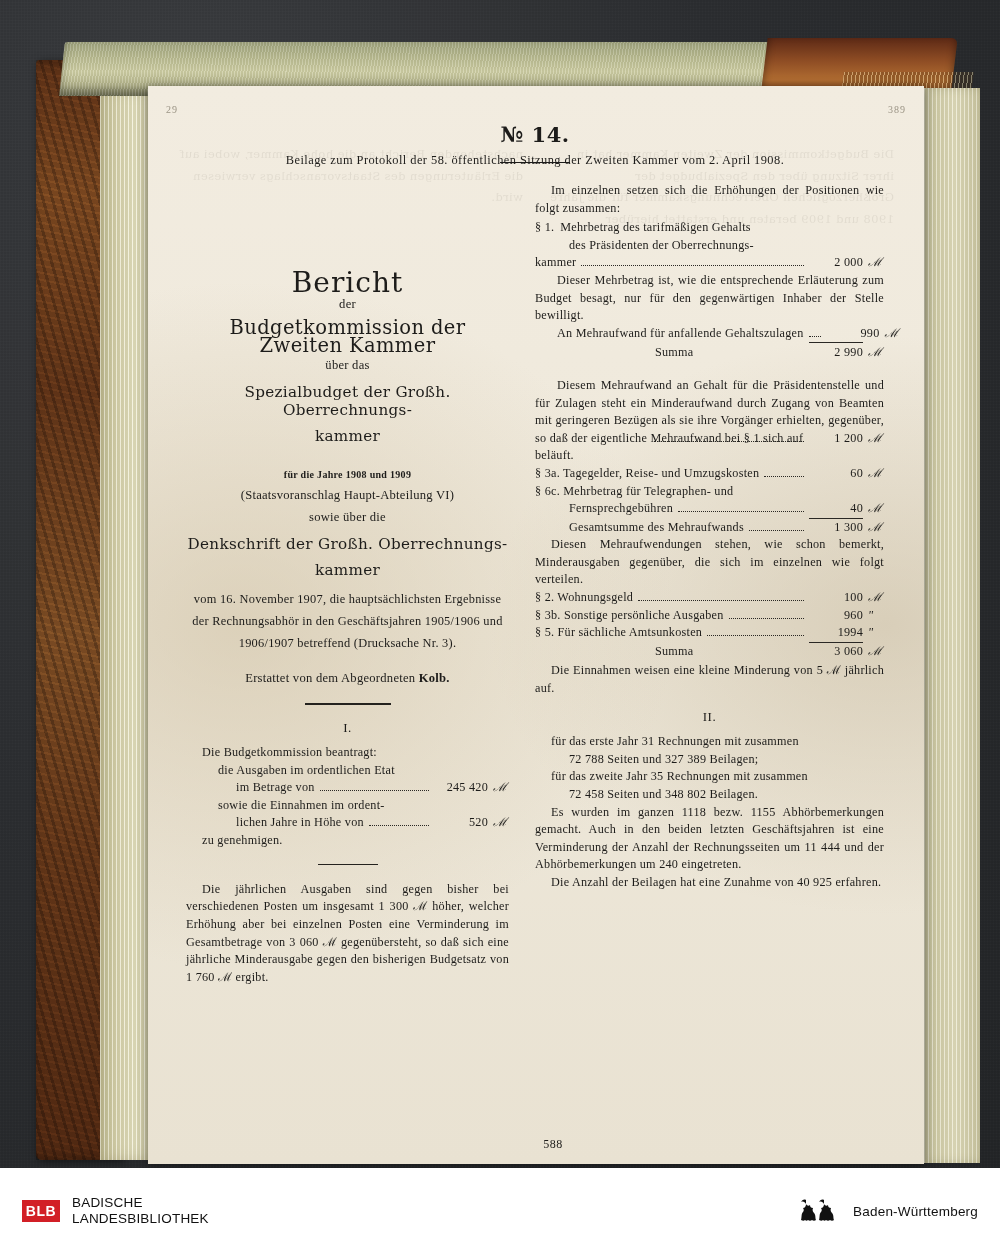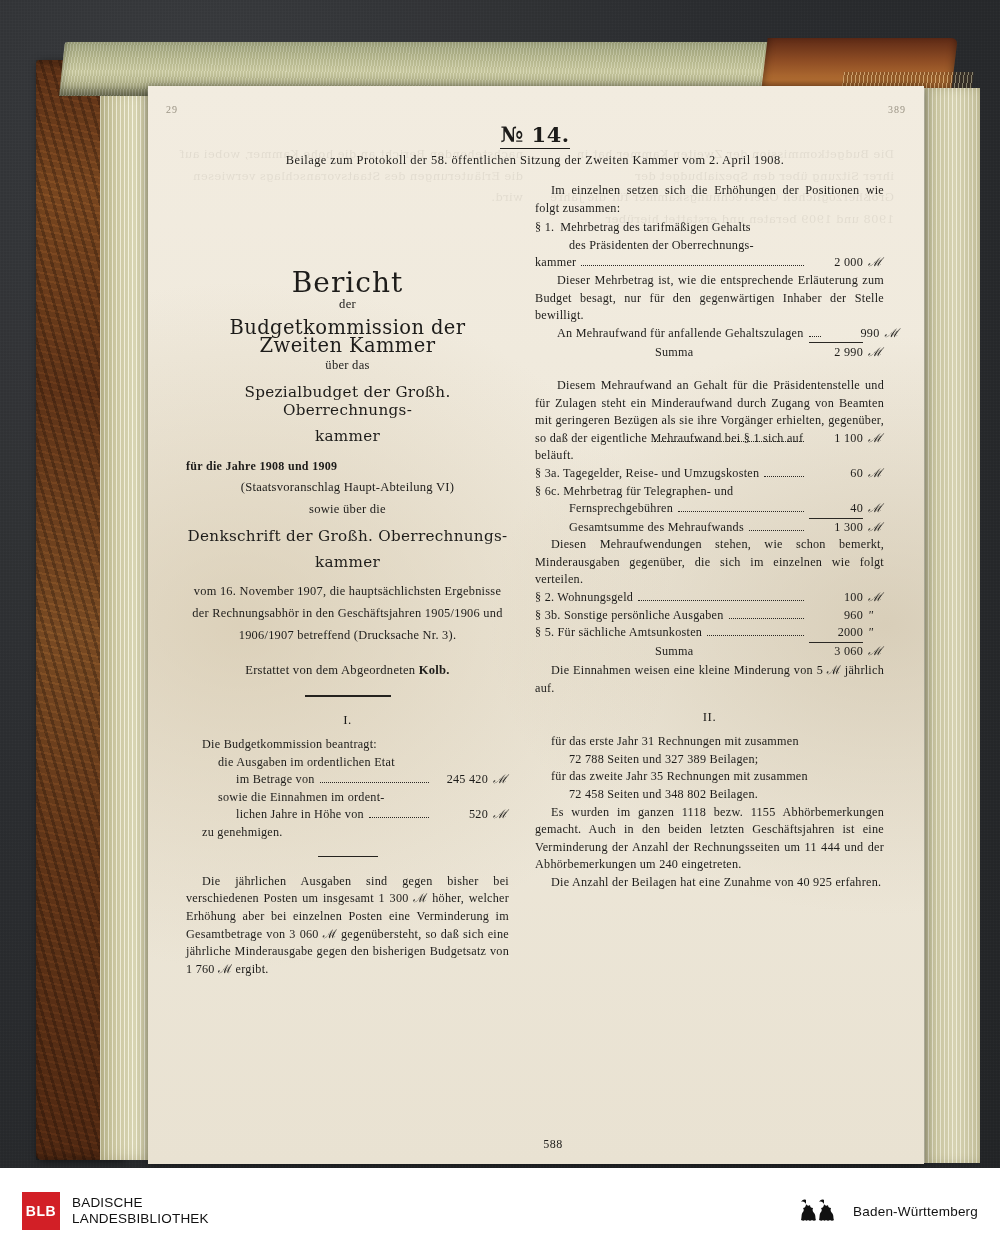--- a/index.html
+++ b/index.html
@@ -198,21 +198,21 @@
   .fol-right { right: 18px; }
 
   .issue-no {
     text-align: center;
     font-size: 21px;
     font-weight: bold;
     letter-spacing: .5px;
     margin: 6px 0 4px 0;
     font-family: "DejaVu Serif", serif;
   }
-  .issue-no u { text-decoration: none; border-bottom: 1.6px solid #1d1c1a; padding-bottom: 1px;}
+  .issue-no u { text-decoration: none; border-bottom: 1.6px solid #1d1c1a; padding-bottom: 15px;}
 
   .subtitle-line {
     text-align: center;
     font-size: 12.4px;
     letter-spacing: .45px;
     margin: 6px 0 14px 0;
   }
 
   
   .cols {
@@ -246,24 +246,25 @@
     font-family: "DejaVu Serif", serif;
   }
   .t-h3 {
     text-align: center;
     font-size: 15.2px;
     letter-spacing: .3px;
     margin: 9px 0 2px 0;
     font-family: "DejaVu Serif", serif;
   }
   .t-h3b {
-    font-size: 12px;
+    text-align: center;
+    font-size: 10px;
     font-weight: bold;
     letter-spacing: .3px;
-    margin: 12px 0 2px 0;
+    margin: 20px 0 2px 0;
   }
   .t-h4 {
     text-align: center;
     font-size: 12.6px;
     margin: 4px 0;
   }
   .t-body-c {
     text-align: center;
     font-size: 12.4px;
     line-height: 22px;
@@ -341,21 +342,21 @@
     padding: 0 22px;
     box-sizing: border-box;
   }
   .brand {
     display: flex;
     align-items: center;
     gap: 12px;
   }
   .blb-logo {
     width: 38px;
-    height: 38px;
+    height: 22px;
     background: #d21f26;
     color: #fff;
     font-family: "Liberation Sans", sans-serif;
     font-weight: bold;
     font-size: 14px;
     display: flex;
     align-items: center;
     justify-content: center;
     letter-spacing: .5px;
   }
@@ -491,21 +492,21 @@
               <span class="unit">ℳ</span>
             </div>
           </div>
 
           <div style="margin-top:15px;">
             <div class="p" style="text-indent:22px;">
               <span>Diesem Mehraufwand an Gehalt für die Präsidentenstelle und für Zulagen steht ein Minderaufwand durch Zugang von Beamten mit geringeren Bezügen als sie ihre Vorgänger erhielten, gegenüber, so daß der eigentliche Mehraufwand bei § 1 sich auf</span>
             </div>
             <div class="row" style="margin-top:-17.6px; justify-content:flex-end;">
               <span class="dots" style="max-width:150px;"></span>
-              <span class="val w">1 100</span>
+              <span class="val w">1 200</span>
               <span class="unit">ℳ</span>
             </div>
             <div>beläuft.</div>
           </div>
 
           <div class="row">
             <span class="lbl">§ 3a.  Tagegelder, Reise- und Umzugskosten</span>
             <span class="dots"></span>
             <span class="val w">60</span>
             <span class="unit">ℳ</span>
@@ -539,21 +540,21 @@
             </div>
             <div class="row">
               <span class="lbl">§ 3b.  Sonstige persönliche Ausgaben</span>
               <span class="dots"></span>
               <span class="val w">960</span>
               <span class="unit">"</span>
             </div>
             <div class="row">
               <span class="lbl">§ 5.  Für sächliche Amtsunkosten</span>
               <span class="dots"></span>
-              <span class="val w ul-val">2000</span>
+              <span class="val w ul-val">1994</span>
               <span class="unit">"</span>
             </div>
             <div class="row" style="padding-left:120px;">
               <span class="lbl">Summa</span>
               <span class="dots" style="border-bottom:none;"></span>
               <span class="val w">3 060</span>
               <span class="unit">ℳ</span>
             </div>
           </div>
 

